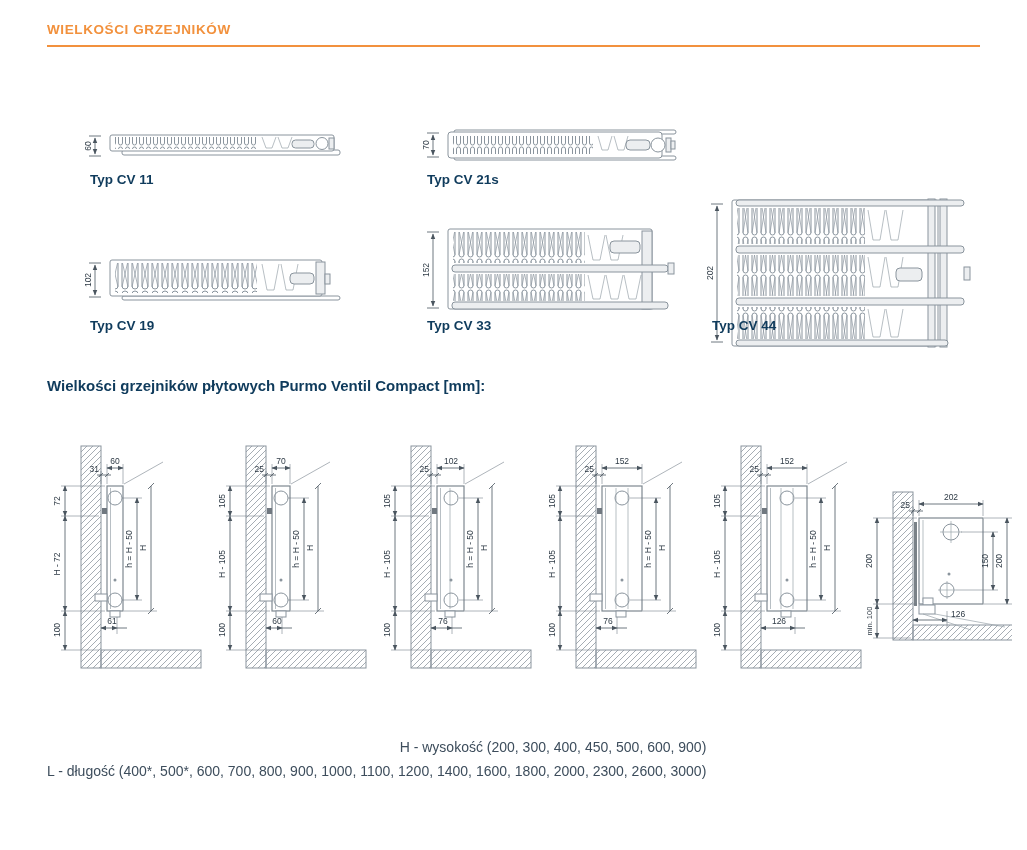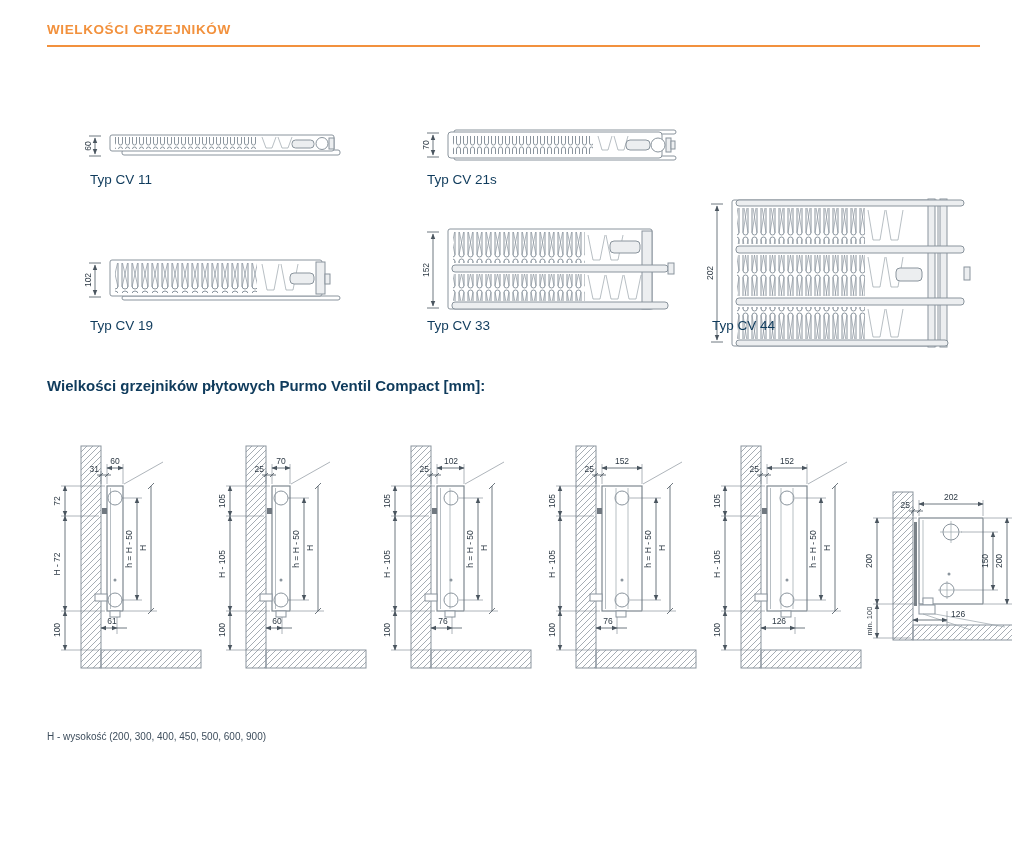--- a/index.html
+++ b/index.html
@@ -1,24 +1,24 @@
 <!DOCTYPE html>
 <html><head>
 <meta charset="utf-8">
 <style>
   html,body{margin:0;padding:0;background:#fff;}
   #page{position:relative;width:1012px;height:850px;background:#fff;overflow:hidden;
         font-family:"Liberation Sans",sans-serif;}
   .abs{position:absolute;}
   #title{left:47px;top:22px;font-size:13.5px;font-weight:bold;letter-spacing:.6px;color:#F2913D;}
   #rule{left:47px;top:45px;width:933px;height:2px;background:#F2913D;}
-  .typLabel{font-size:13.5px;font-weight:normal;color:#0F3B5C;}
+  .typLabel{font-size:13.5px;font-weight:bold;color:#0F3B5C;}
   #subtitle{left:47px;top:377px;font-size:15px;font-weight:bold;color:#0F3B5C;}
   #legend{left:47px;top:731px;}
-  #legend p{margin:0 0 7px 0;font-size:10px;color:#3D4D5C;text-align:right;}
+  #legend p{margin:8px 0 7px 0;font-size:14px;color:#3D4D5C;text-align:right;}
   svg{overflow:visible;}
   .ln{stroke:#8A949D;fill:none;stroke-width:1;}
   .lt{stroke:#9AA3AB;fill:none;stroke-width:.7;}
   .rad{fill:#fff;stroke:#7E8890;stroke-width:1.2;}
   .lite{fill:#ECEEF0;stroke:#8A949D;stroke-width:1;}
   .wht{fill:#fff;stroke:#8A949D;stroke-width:1;}
   .hat{fill:url(#hatch);stroke:#8A949D;stroke-width:1;}
   .dim{stroke:#4A555F;stroke-width:.8;fill:none;}
   .ext{stroke:#6B7680;stroke-width:.55;fill:none;}
   .dt{font-family:"Liberation Sans",sans-serif;font-size:8.5px;fill:#2E3A45;}
@@ -472,15 +472,16 @@
       <line class="dim" x1="154" y1="48" x2="154" y2="134" marker-start="url(#arr)" marker-end="url(#arr)"></line>
       <text class="dt" transform="rotate(-90 149 91)" x="149" y="91" text-anchor="middle">200</text>
       <line class="ext" x1="94" y1="141" x2="94" y2="158"></line>
       <line class="dim" x1="60" y1="150" x2="94" y2="150" marker-start="url(#arr)" marker-end="url(#arr)"></line>
       <text class="dt" x="98" y="147" text-anchor="start">126</text>
     </g>
   </svg>
 
   <div id="legend" class="abs">
     <p>H - wysokość (200, 300, 400, 450, 500, 600, 900)</p>
+    <p>L - długość (400*, 500*, 600, 700, 800, 900, 1000, 1100, 1200, 1400, 1600, 1800, 2000, 2300, 2600, 3000)</p>
   </div>
 
 </div>
 
 </body></html>

